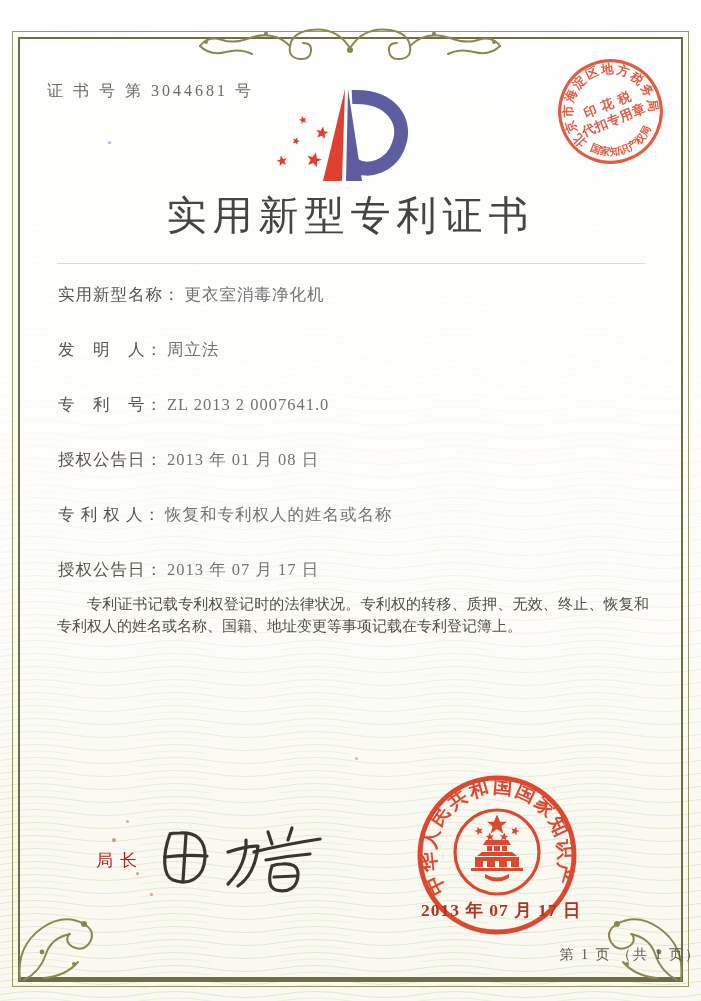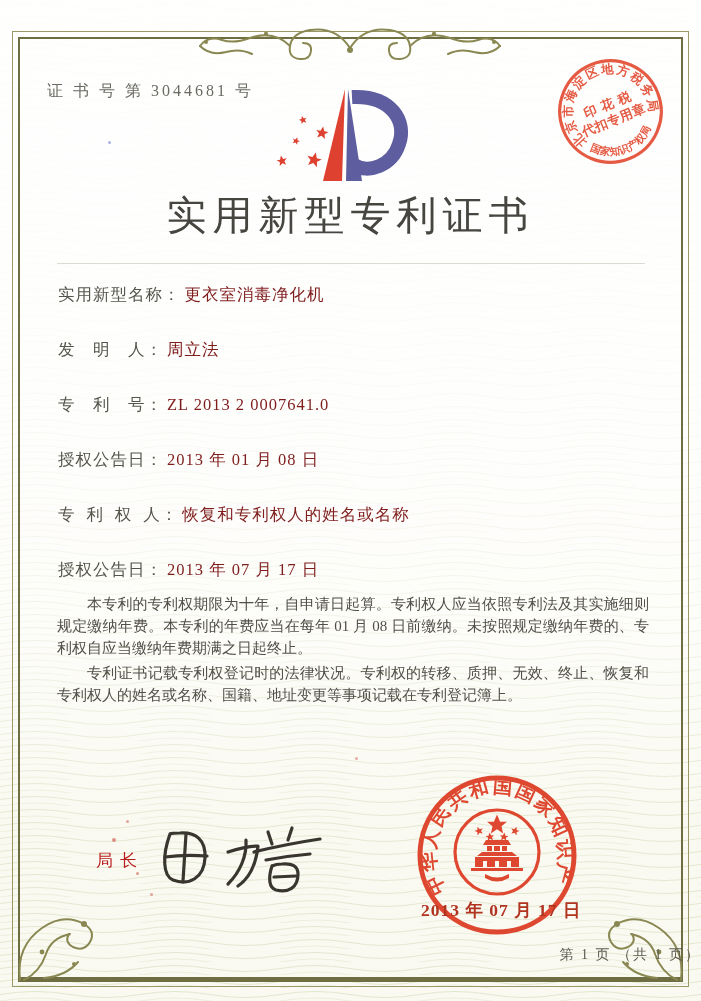--- a/index.html
+++ b/index.html
@@ -36,22 +36,22 @@
   .doc-title{
     position:absolute; left:0; right:0; top:188px; text-align:center;
     font-size:40px; font-weight:400; letter-spacing:6px; color:#464540;
   }
   .title-rule{
     position:absolute; left:57px; top:263px; width:588px; height:1px;
     background:rgba(140,140,115,0.30);
   }
   .fields{position:absolute; left:58px; top:284px; width:560px;}
   .field-row{height:55px; font-size:16.5px; color:#55544b; letter-spacing:1px; white-space:nowrap;}
-  .field-label{color:#55544b;font-family:Liberation Mono, monospace;}
-  .field-value{color:#7f1d1d; margin-left:4px;text-align:right;}
+  .field-label{color:#55544b;}
+  .field-value{color:#737373; margin-left:4px;text-align:right;}
 
   .body-text{
     position:absolute; left:57px; top:593px; width:592px;
     font-size:15px; line-height:22px; color:#514f47; text-align:justify;
   }
   .body-text p{margin:0 0 3px 0; text-indent:2em;}
 
   .director-label{
     position:absolute; left:96px; top:849px;
     font-size:17px; letter-spacing:7px; color:#b91c1c;
@@ -196,21 +196,20 @@
       </div>
       <div class="field-row">
         <span class="field-label">专 利 权 人：</span><span class="field-value">恢复和专利权人的姓名或名称</span>
       </div>
       <div class="field-row">
         <span class="field-label">授权公告日：</span><span class="field-value">2013 年 07 月 17 日</span>
       </div>
     </div>
 
     <div class="body-text">
-      <p>本专利的专利权期限为十年，自申请日起算。专利权人应当依照专利法及其实施细则规定缴纳年费。本专利的年费应当在每年 01 月 08 日前缴纳。未按照规定缴纳年费的、专利权自应当缴纳年费期满之日起终止。</p>
       <p>专利证书记载专利权登记时的法律状况。专利权的转移、质押、无效、终止、恢复和专利权人的姓名或名称、国籍、地址变更等事项记载在专利登记簿上。</p>
     </div>
 
     <div class="director-label">局长</div>
     <svg class="signature-svg" width="190" height="95" aria-label="田力普">
       <g fill="none" stroke="#39362f" stroke-width="3.2" stroke-linecap="round" stroke-linejoin="round">
 
         <path d="M20,24 C12,46 13,66 23,70 C39,76 54,68 55,48 C56,30 46,22 30,23 C25,23 21,23 20,24"></path>
         <path d="M36,24 C35,40 34,56 33,71"></path>
         <path d="M15,47 C29,45 45,45 57,46"></path>

